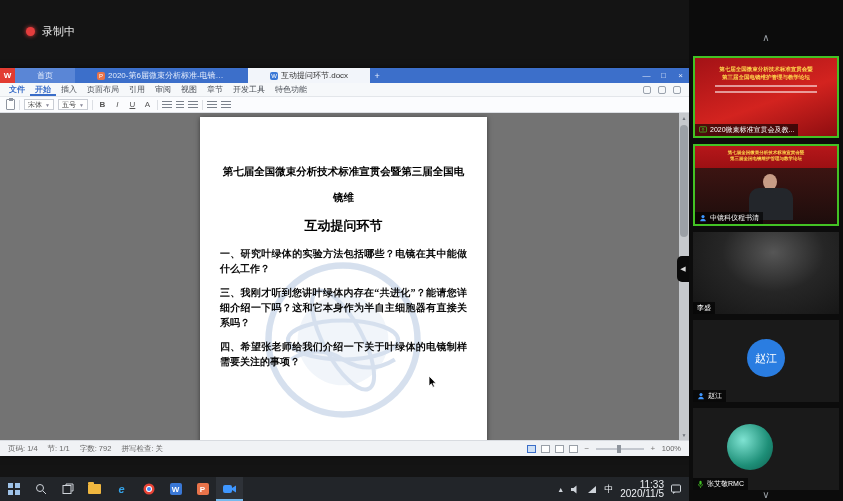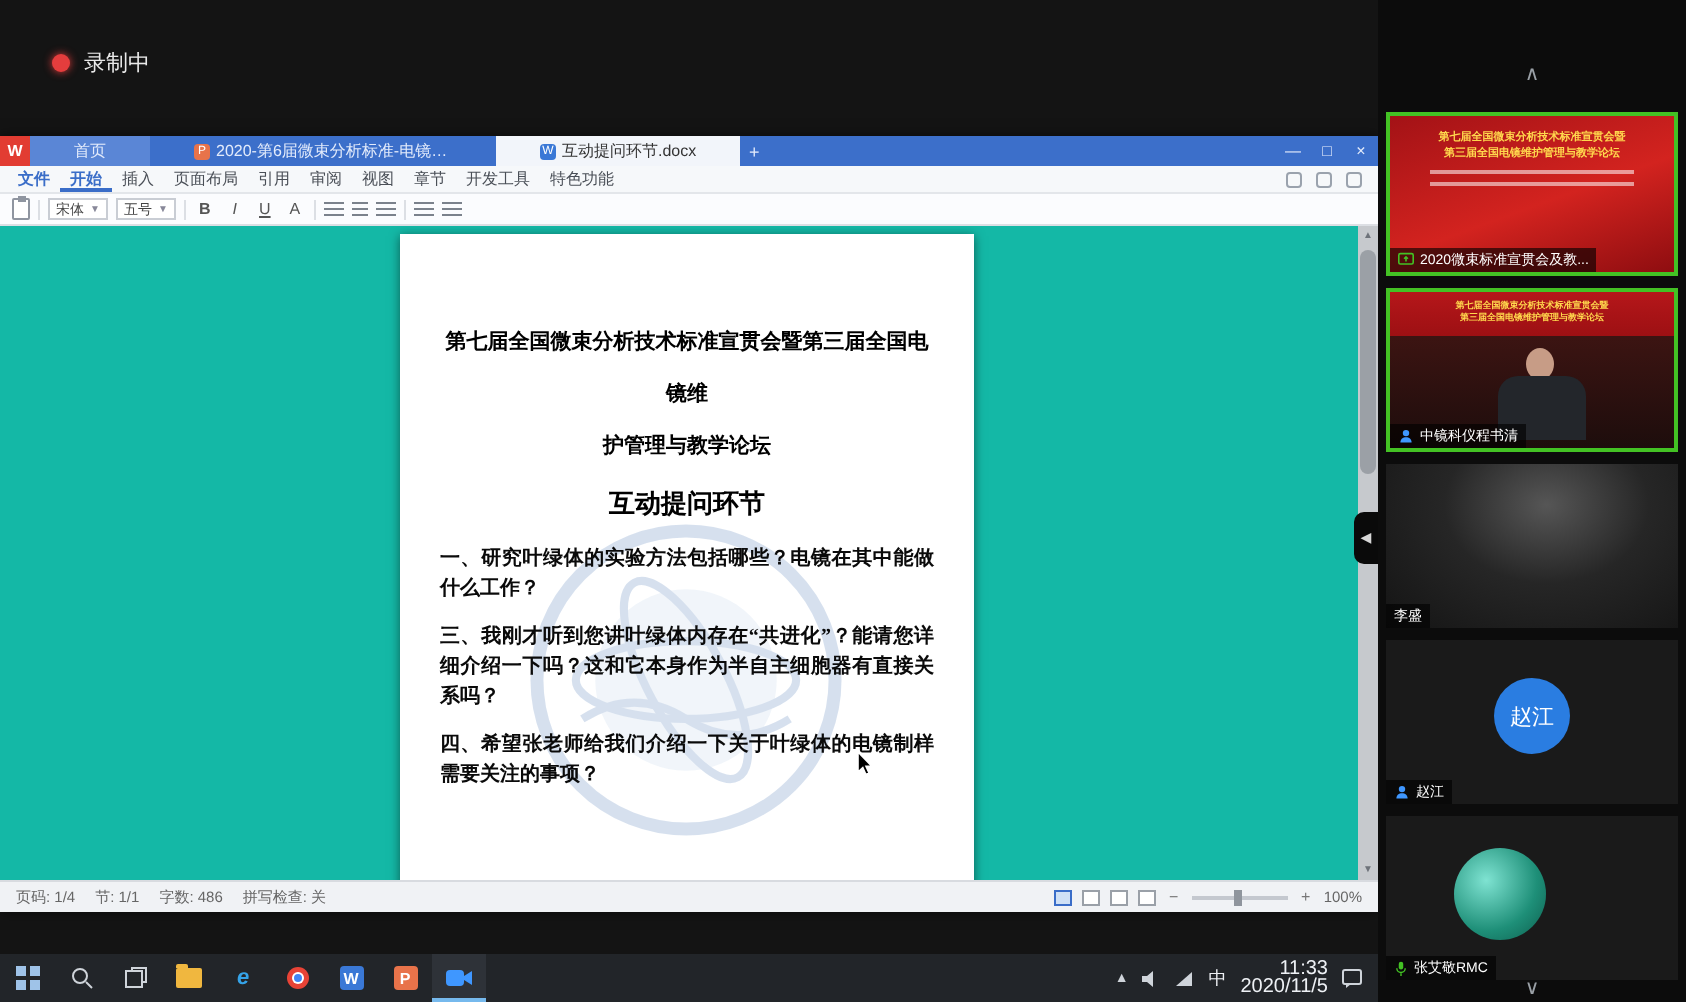--- a/index.html
+++ b/index.html
@@ -45,21 +45,21 @@
   .tb-box { border:1px solid #c9cdd4; background:#fff; height:11px; display:flex; align-items:center;
             padding:0 3px; font-size:7px; gap:3px; color:#444; }
   .car { font-size:5px; color:#889; }
   .tb-btn { min-width:11px; height:12px; display:flex; align-items:center; justify-content:center; font-size:8px; }
   .tb-btn.b { font-weight:bold; } .tb-btn.i { font-style:italic; } .tb-btn.u { text-decoration:underline; }
   .clipboard { width:9px; height:11px; border:1px solid #8f95a0; border-radius:1px; position:relative; background:#fff; }
   .clipboard:before { content:""; position:absolute; left:2px; top:-2px; width:4px; height:3px; background:#8f95a0; }
   .ico-lines { width:10px; height:8px; background:repeating-linear-gradient(#7b828c 0 1px, transparent 1px 3px); }
   .ico-lines.c { width:8px; }
 
-  .docarea { flex:1; position:relative; background:#14b8a6; overflow:hidden; }
+  .docarea { flex:1; position:relative; background:#737373; overflow:hidden; }
   .page { position:absolute; left:200px; top:4px; width:287px; height:640px; background:#fff;
           box-shadow:0 1px 5px rgba(0,0,0,.5); padding:42px 20px 0 20px; }
   .watermark { position:absolute; left:62px; top:142px; width:162px; height:162px; opacity:.3; }
   .doc-title { font-size:10.5px; font-weight:bold; color:#000; text-align:center; line-height:26px;
                font-family:"Liberation Serif","DejaVu Serif",serif; position:relative; }
   .doc-subtitle { font-size:13px; font-weight:bold; text-align:center; margin:6px 0 11px;
                   font-family:"Liberation Serif","DejaVu Serif",serif; position:relative; }
   .q { font-size:10px; font-weight:bold; color:#0a0a0a; line-height:15px; margin-bottom:9px;
        text-align:justify; font-family:"Liberation Serif","DejaVu Serif",serif; position:relative; }
   .mouse-cursor { position:absolute; left:228px; top:258px; z-index:3; }
@@ -204,41 +204,40 @@
     <div class="docarea">
       <div class="page">
         <svg class="watermark" viewBox="0 0 100 100">
           <circle cx="50" cy="50" r="46" fill="none" stroke="#7b9cc9" stroke-width="4"></circle>
           <circle cx="50" cy="50" r="28" fill="#a8c2e0" opacity="0.55"></circle>
           <ellipse cx="50" cy="50" rx="34" ry="12" fill="none" stroke="#7b9cc9" stroke-width="2.5"></ellipse>
           <ellipse cx="50" cy="50" rx="34" ry="12" fill="none" stroke="#7b9cc9" stroke-width="2.5" transform="rotate(62 50 50)"></ellipse>
           <path d="M18 62q16-10 32 0t32 0" fill="none" stroke="#7b9cc9" stroke-width="2.5"></path>
         </svg>
         <div class="doc-title">第七届全国微束分析技术标准宣贯会暨第三届全国电镜维</div>
-        <div class="doc-title">护管理与教学论坛</div>
         <div class="doc-subtitle">互动提问环节</div>
         <div class="q">一、研究叶绿体的实验方法包括哪些？电镜在其中能做什么工作？</div>
         <div class="q">三、我刚才听到您讲叶绿体内存在“共进化”？能请您详细介绍一下吗？这和它本身作为半自主细胞器有直接关系吗？</div>
         <div class="q">四、希望张老师给我们介绍一下关于叶绿体的电镜制样需要关注的事项？</div>
 
         <svg class="mouse-cursor" width="9" height="13" viewBox="0 0 9 13">
           <path d="M1 1v10l2.4-2.2 1.5 3.4 1.6-.7-1.5-3.3H8z" fill="#000" stroke="#fff" stroke-width="0.8"></path>
         </svg>
       </div>
       <div class="vscroll">
         <span class="varrow" style="top:2px">▲</span>
         <div class="vthumb"></div>
         <span class="varrow" style="bottom:2px">▼</span>
       </div>
     </div>
 
     <div class="statusbar">
       <span>页码: 1/4</span>
       <span>节: 1/1</span>
-      <span>字数: 486</span>
+      <span>字数: 792</span>
       <span>拼写检查: 关</span>
       <span class="sb-right">
         <span class="view-ico sel"></span>
         <span class="view-ico"></span>
         <span class="view-ico"></span>
         <span class="view-ico"></span>
         <span class="zbtn">−</span>
         <span class="zoom-track">
             <span class="zoom-knob"></span>
           </span>

